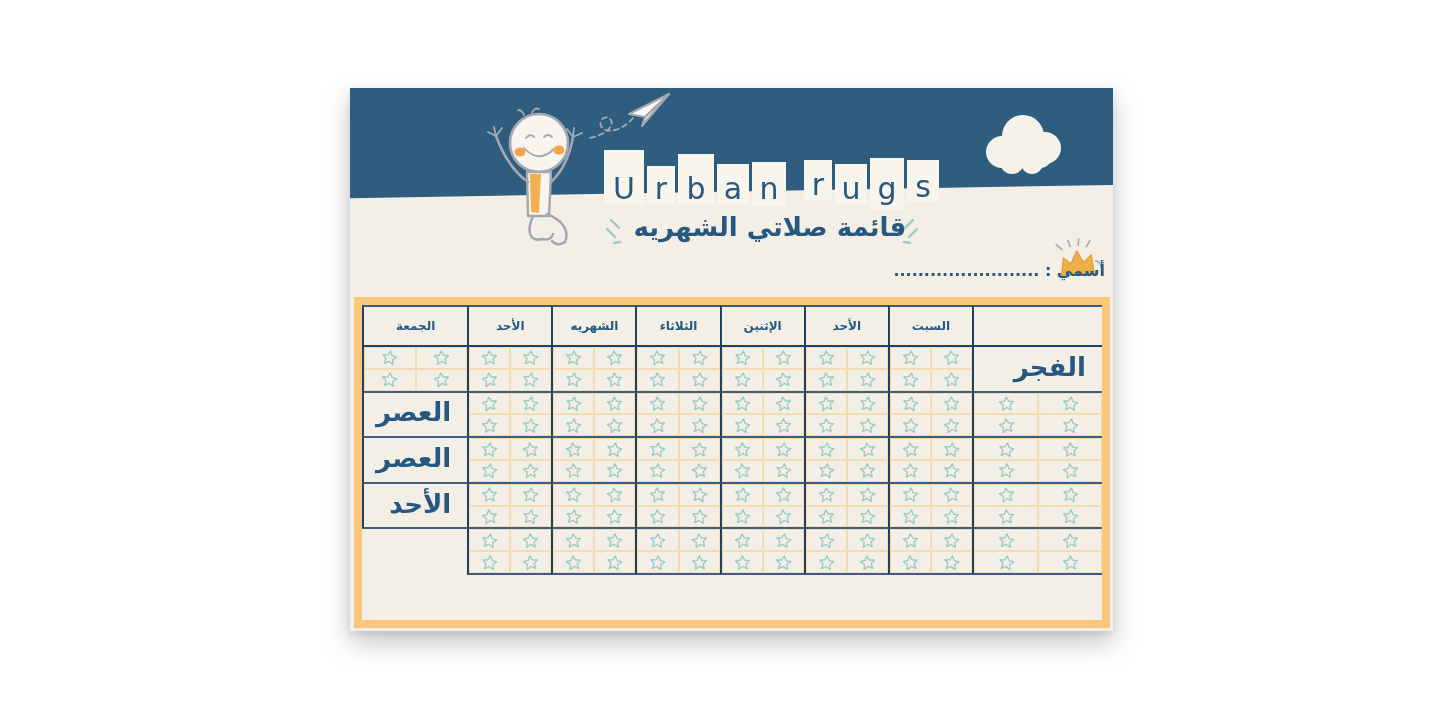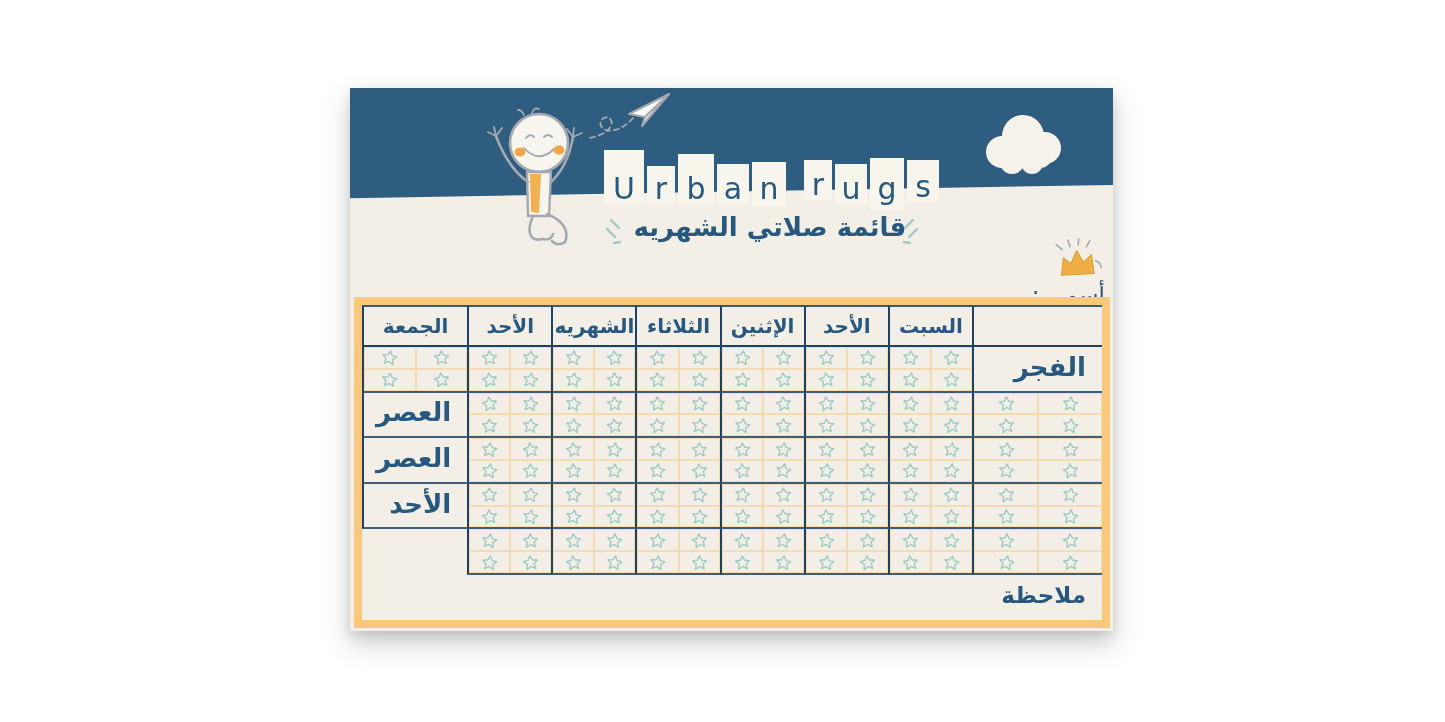--- a/index.html
+++ b/index.html
@@ -41,39 +41,39 @@
     position:absolute;left:270px;top:120px;width:300px;text-align:center;
     color:var(--blue);font-size:26px;font-weight:bold;line-height:38px;
   }
   .deco{position:absolute;width:22px;height:30px;}
   .deco path{fill:none;stroke:var(--teal);stroke-width:2.4;stroke-linecap:round;}
   .deco-l{left:250px;top:126px;transform:scaleX(-1);}
   .deco-r{left:552px;top:126px;}
   
   .crown{position:absolute;right:8px;top:150px;width:56px;height:40px;transform:rotate(-3deg);}
   .name-row{
-    position:absolute;right:8px;top:194px;direction:rtl;color:var(--blue);
-    font-size:23px;font-weight:normal;white-space:nowrap;
+    position:absolute;right:8px;top:173px;direction:rtl;color:var(--blue);
+    font-size:16px;font-weight:bold;white-space:nowrap;
   }
   .name-row .dots{letter-spacing:0.5px;}
   
   .table-frame{
     position:absolute;left:4px;top:209px;width:756px;height:331px;
     border:8px solid var(--orange);background:var(--cream);
   }
   .ptable{
     direction:rtl;display:grid;width:740px;height:315px;
     grid-template-columns:130px repeat(7,1fr);
     grid-template-rows:42px repeat(5,45.6px) 45px;
   }
   .cell{border-left:2px solid var(--navy);}
   .cell.head{
     border-top:2px solid #3c5b7a;border-bottom:2.5px solid var(--navy);
     display:flex;align-items:center;justify-content:center;
-    color:var(--blue);font-size:20px;font-weight:bold;
+    color:var(--blue);font-size:12px;font-weight:bold;
   }
   .cell.corner{}
   .cell.pname{
     display:flex;align-items:center;justify-content:flex-start;
     padding:0 16px 4px 12px;color:var(--blue);font-size:26px;font-weight:bold;
     border-bottom:2px solid var(--rowline);
   }
   .cell.starcell{border-bottom:2px solid var(--rowline);}
   .stars{display:grid;width:100%;height:100%;grid-template-columns:1fr 1fr;grid-template-rows:1fr 1fr;}
   .sq{border:1px solid var(--gridline);display:flex;align-items:center;justify-content:center;}
@@ -1036,17 +1036,16 @@
                 <path d="M12 3.6 L14.9 9.2 L21 9.9 L16.4 14 L17.7 20.2 L12.2 17 L6.6 20.4 L7.8 14 L3.2 9.8 L9.3 9.1 Z"></path>
               </svg>
             </div>
             <div class="sq">
               <svg class="star r1" viewBox="0 0 24 24">
                 <path d="M12 3.6 L14.9 9.2 L21 9.9 L16.4 14 L17.7 20.2 L12.2 17 L6.6 20.4 L7.8 14 L3.2 9.8 L9.3 9.1 Z"></path>
               </svg>
             </div>
           </div>
         </div>
-        <div class="cell note">ملاحظة</div>
       </div>
   </div>
 
 </div>
 
 </body></html>

